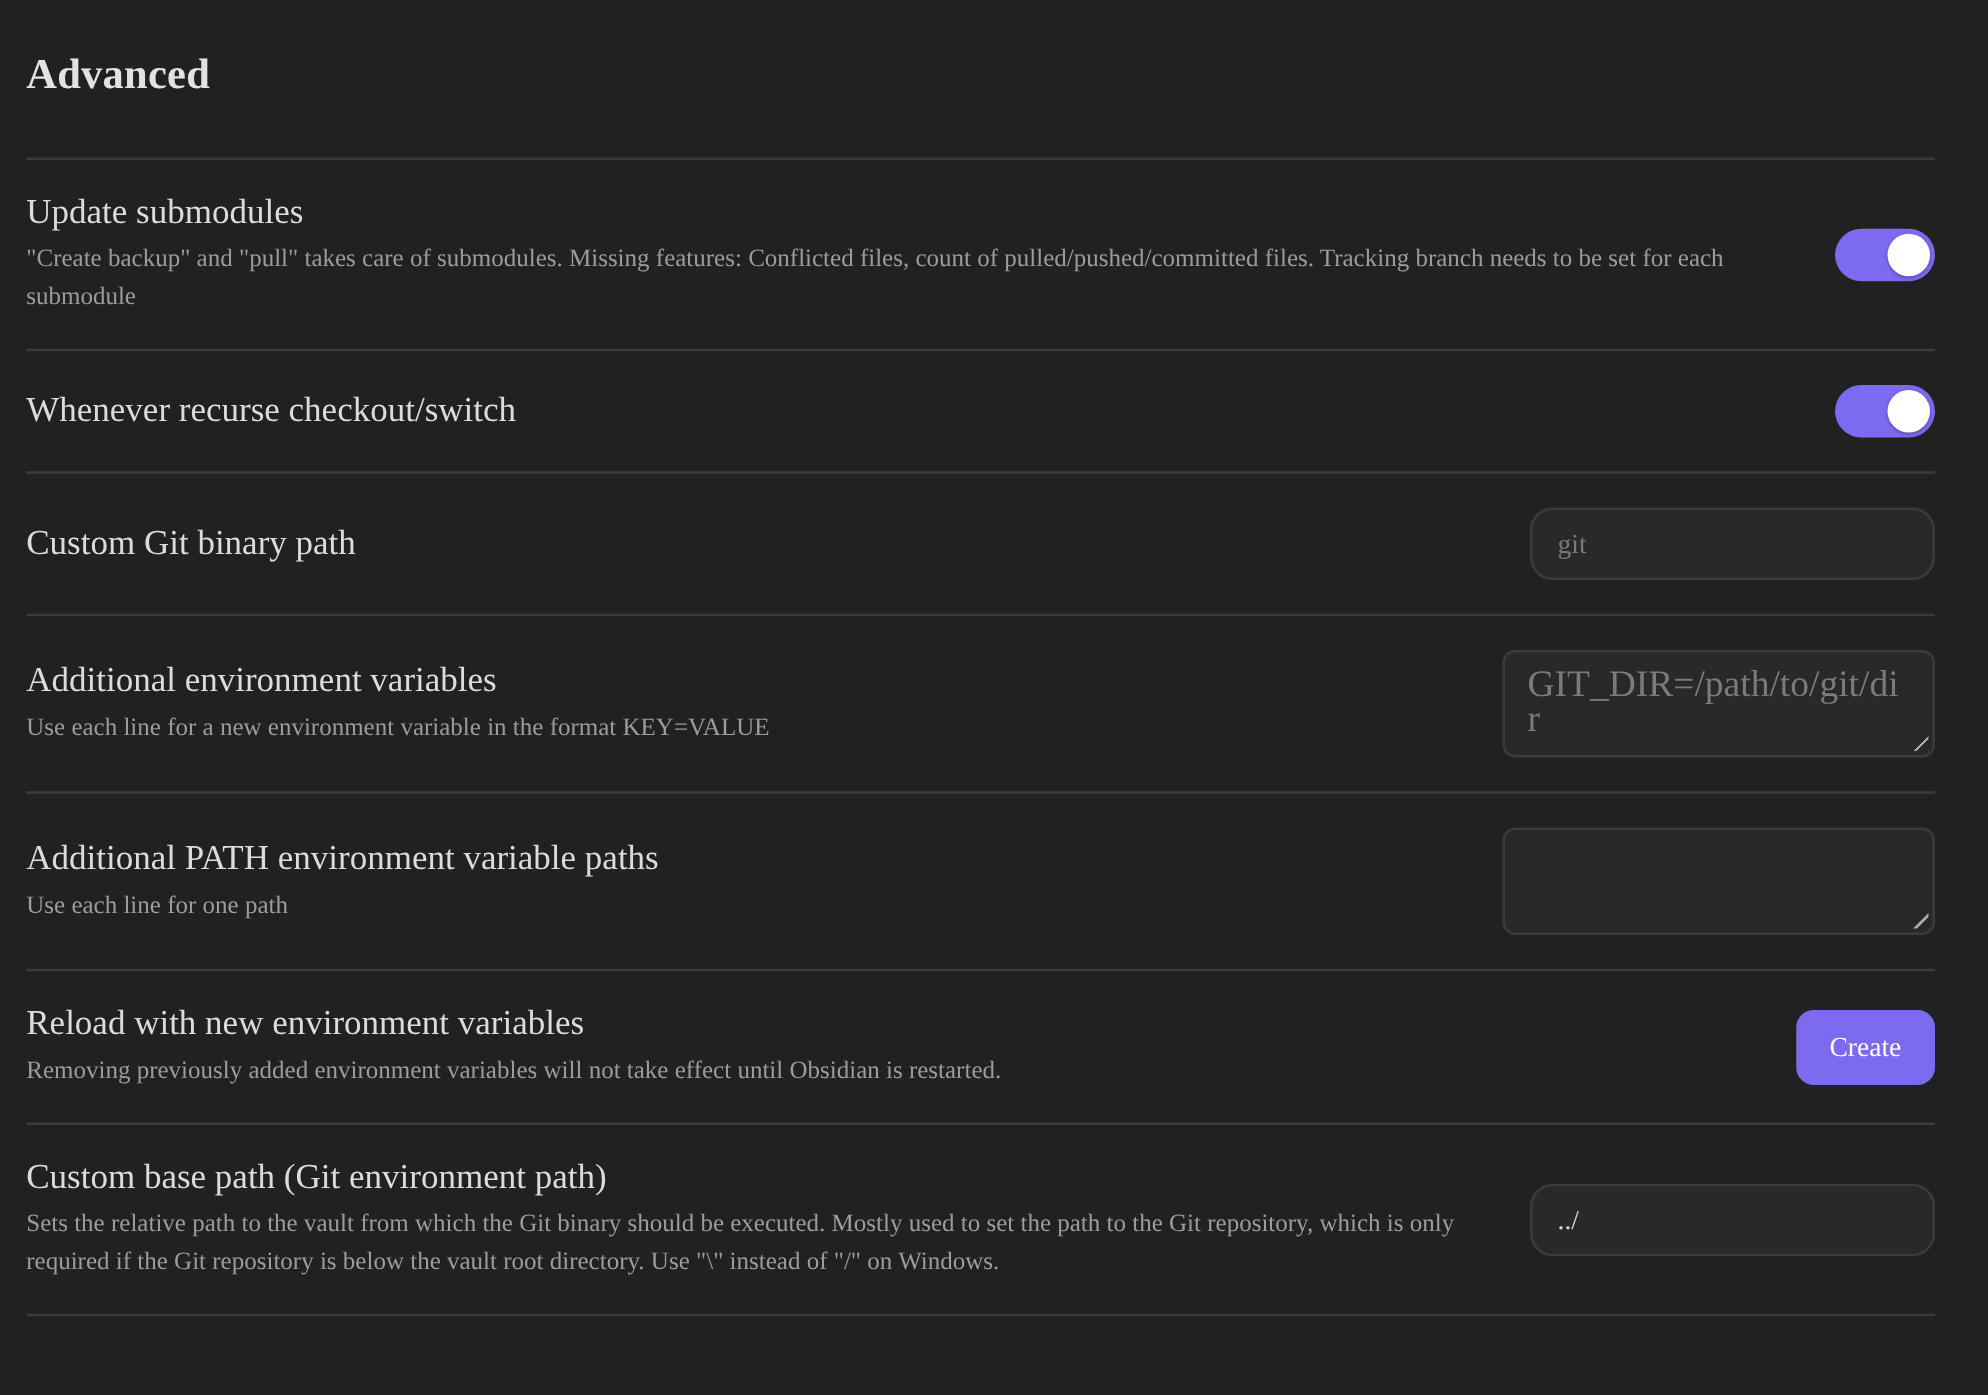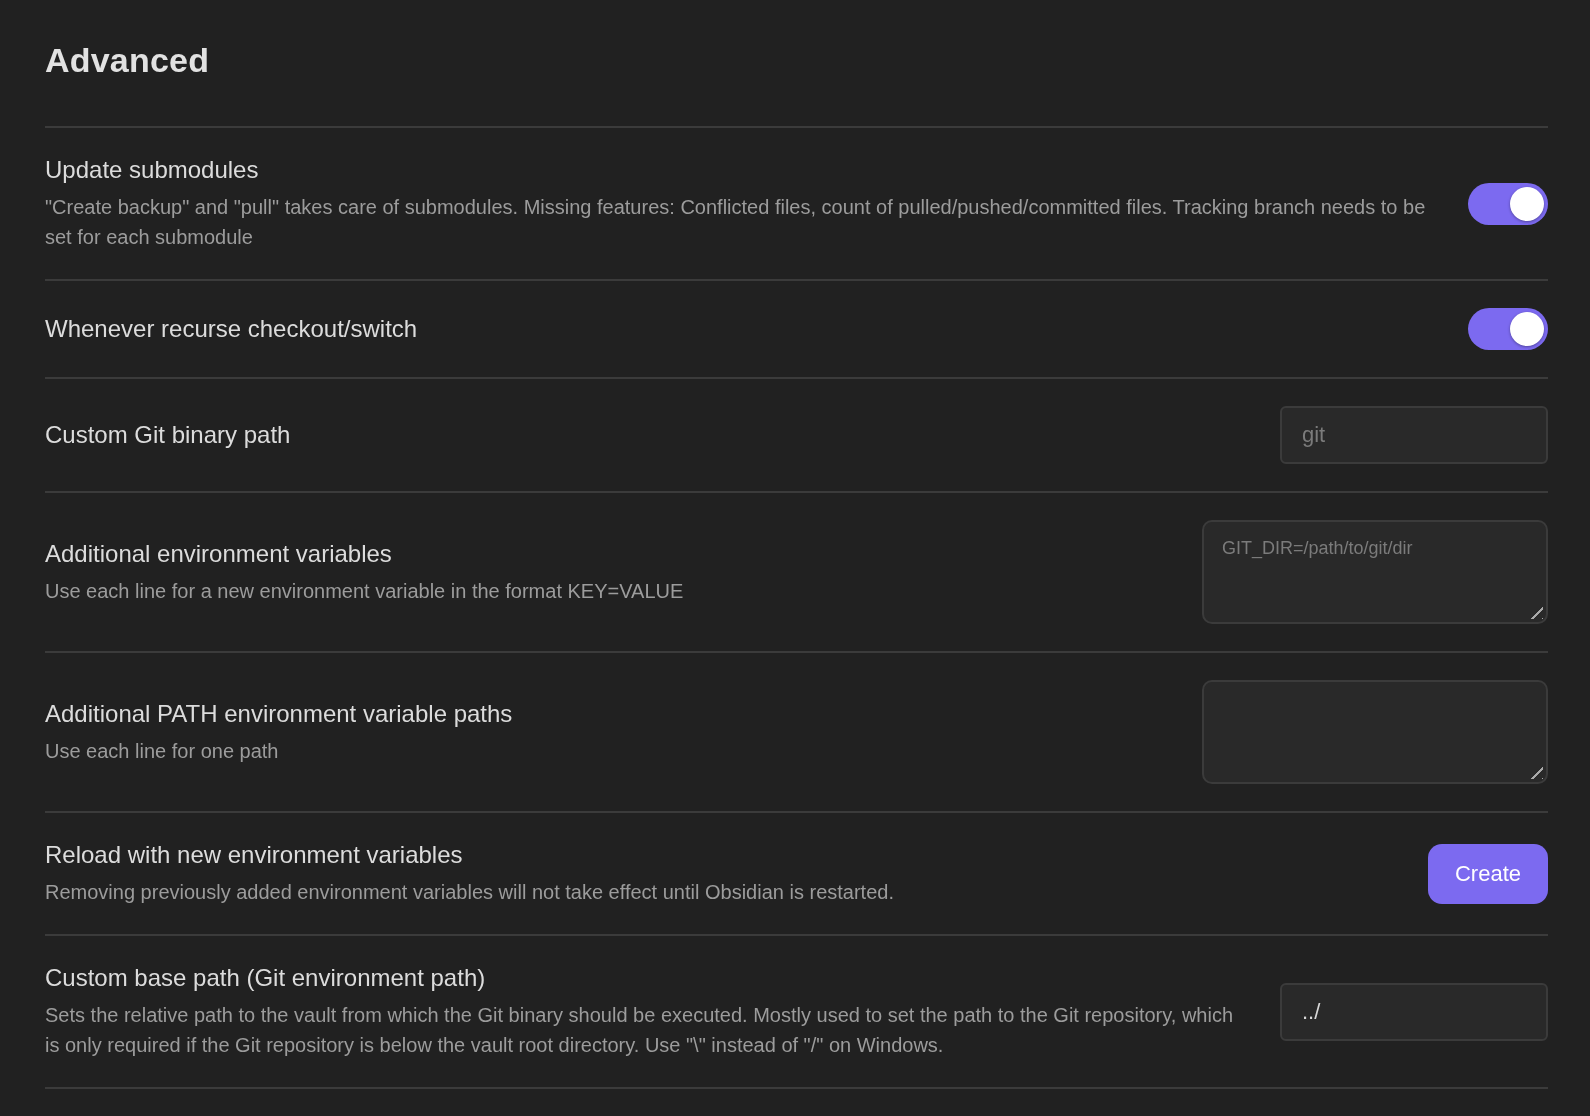--- a/index.html
+++ b/index.html
@@ -4,21 +4,22 @@
 <style>
   * { box-sizing: border-box; }
   html, body {
     margin: 0; padding: 0;
     width: 1590px; height: 1116px;
     background: var(--background, #212121);
     font-family: "Liberation Sans", sans-serif;
     overflow: hidden;
   }
   .settings {
-    padding: 38px 42px 0 45px;
+    padding: 38px 42px 0 21px;
+    font-family: Liberation Serif, serif;
   }
   h1.page-title {
     margin: 0 0 44px 0;
     font-size: 34px;
     font-weight: 700;
     line-height: 44px;
     color: var(--heading, #e2e2e2);
     letter-spacing: 0.2px;
   }
   .setting-row {
@@ -27,21 +28,21 @@
     gap: 40px;
     border-top: 2px solid var(--divider, #3b3b3b);
     padding: 27px 0;
   }
   .end-divider {
     border-top: 2px solid var(--divider, #3b3b3b);
     height: 0;
   }
   .setting-info { flex: 1 1 auto; min-width: 0; }
   .setting-name {
-    font-size: 24px;
+    font-size: 28px;
     line-height: 30px;
     color: var(--text, #dcdcdc);
   }
   .setting-desc {
     font-size: 20px;
     line-height: 30px;
     margin-top: 7px;
     color: var(--muted, #9c9c9c);
   }
   .setting-control {
@@ -61,42 +62,42 @@
   .toggle .knob {
     position: absolute;
     top: 4px; right: 4px;
     width: 34px; height: 34px;
     border-radius: 50%;
     background: var(--knob, #ffffff);
     box-shadow: 0 1px 3px rgba(0,0,0,0.35);
   }
   
   .text-input {
-    width: 268px; height: 58px;
+    width: 324px; height: 58px;
     background: var(--input-bg, #292929);
     border: 2px solid var(--input-border, #3b3b3b);
-    border-radius: 6px;
+    border-radius: 18px;
     padding: 0 20px;
     font-family: inherit;
     font-size: 22px;
     color: var(--input-text, #d8d8d8);
     outline: none;
   }
   .text-input::placeholder { color: var(--placeholder, #7b7b7b); }
   
   .ta-wrap { position: relative; }
   .textarea {
     display: block;
-    width: 346px; height: 104px;
+    width: 346px; height: 86px;
     background: var(--input-bg, #292929);
     border: 2px solid var(--input-border, #3b3b3b);
     border-radius: 10px;
     padding: 12px 18px;
     font-family: inherit;
-    font-size: 18px;
+    font-size: 30px;
     line-height: 28px;
     color: var(--input-text, #d8d8d8);
     resize: none;
     outline: none;
   }
   .textarea::placeholder { color: var(--placeholder, #7b7b7b); }
   .resize-grip {
     position: absolute;
     right: 5px; bottom: 5px;
     width: 14px; height: 14px;

